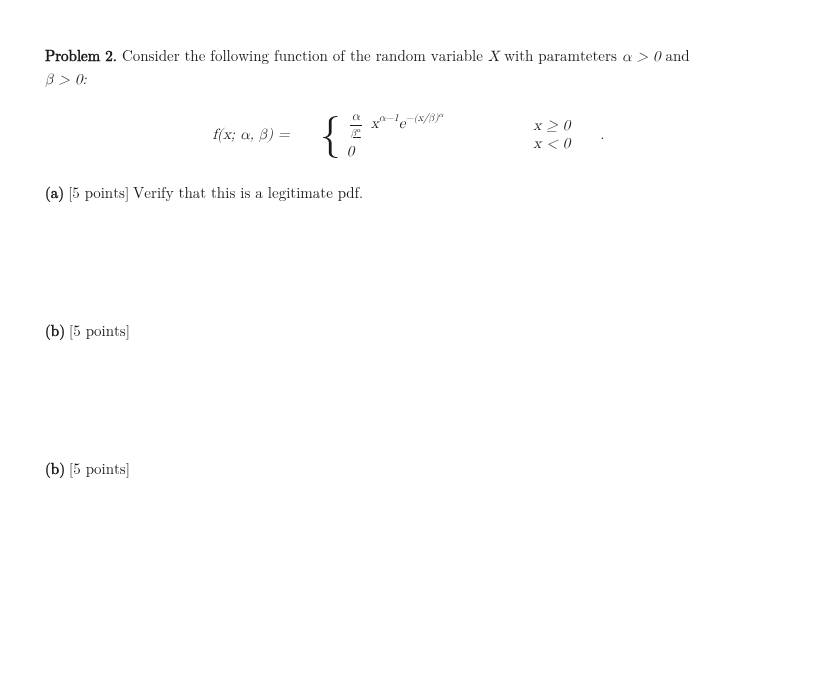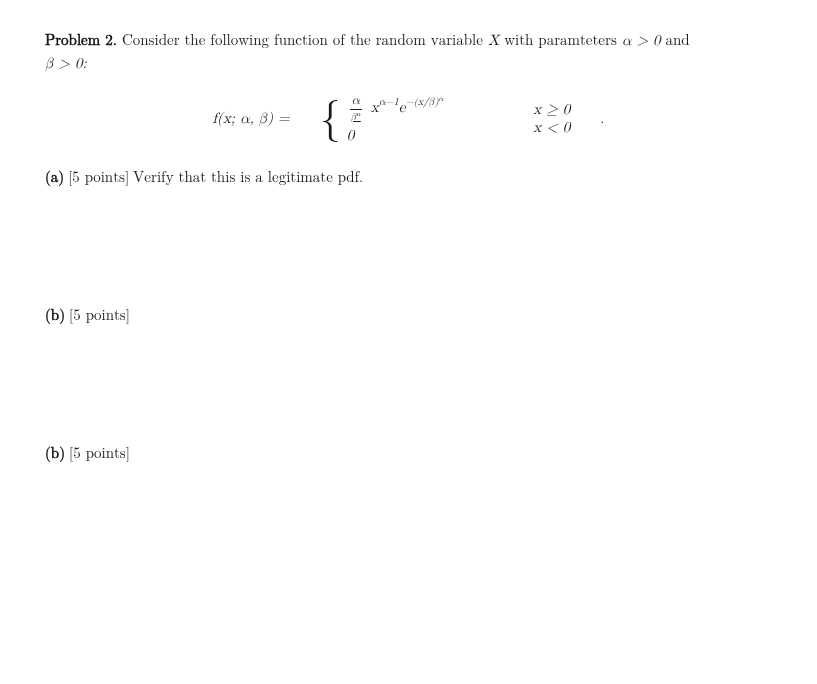--- a/index.html
+++ b/index.html
@@ -14,20 +14,21 @@
       font-size: 15px;
       color: #1a1a1a;
       width: 817px;
       min-height: 684px;
       padding: 30px 45px;
     }
 
     .problem-header {
       margin-bottom: 18px;
       line-height: 1.5;
+      margin-top: 16px;
     }
 
     .problem-header .bold {
       font-weight: bold;
     }
 
     .formula-block {
       display: flex;
       justify-content: center;
       align-items: center;

